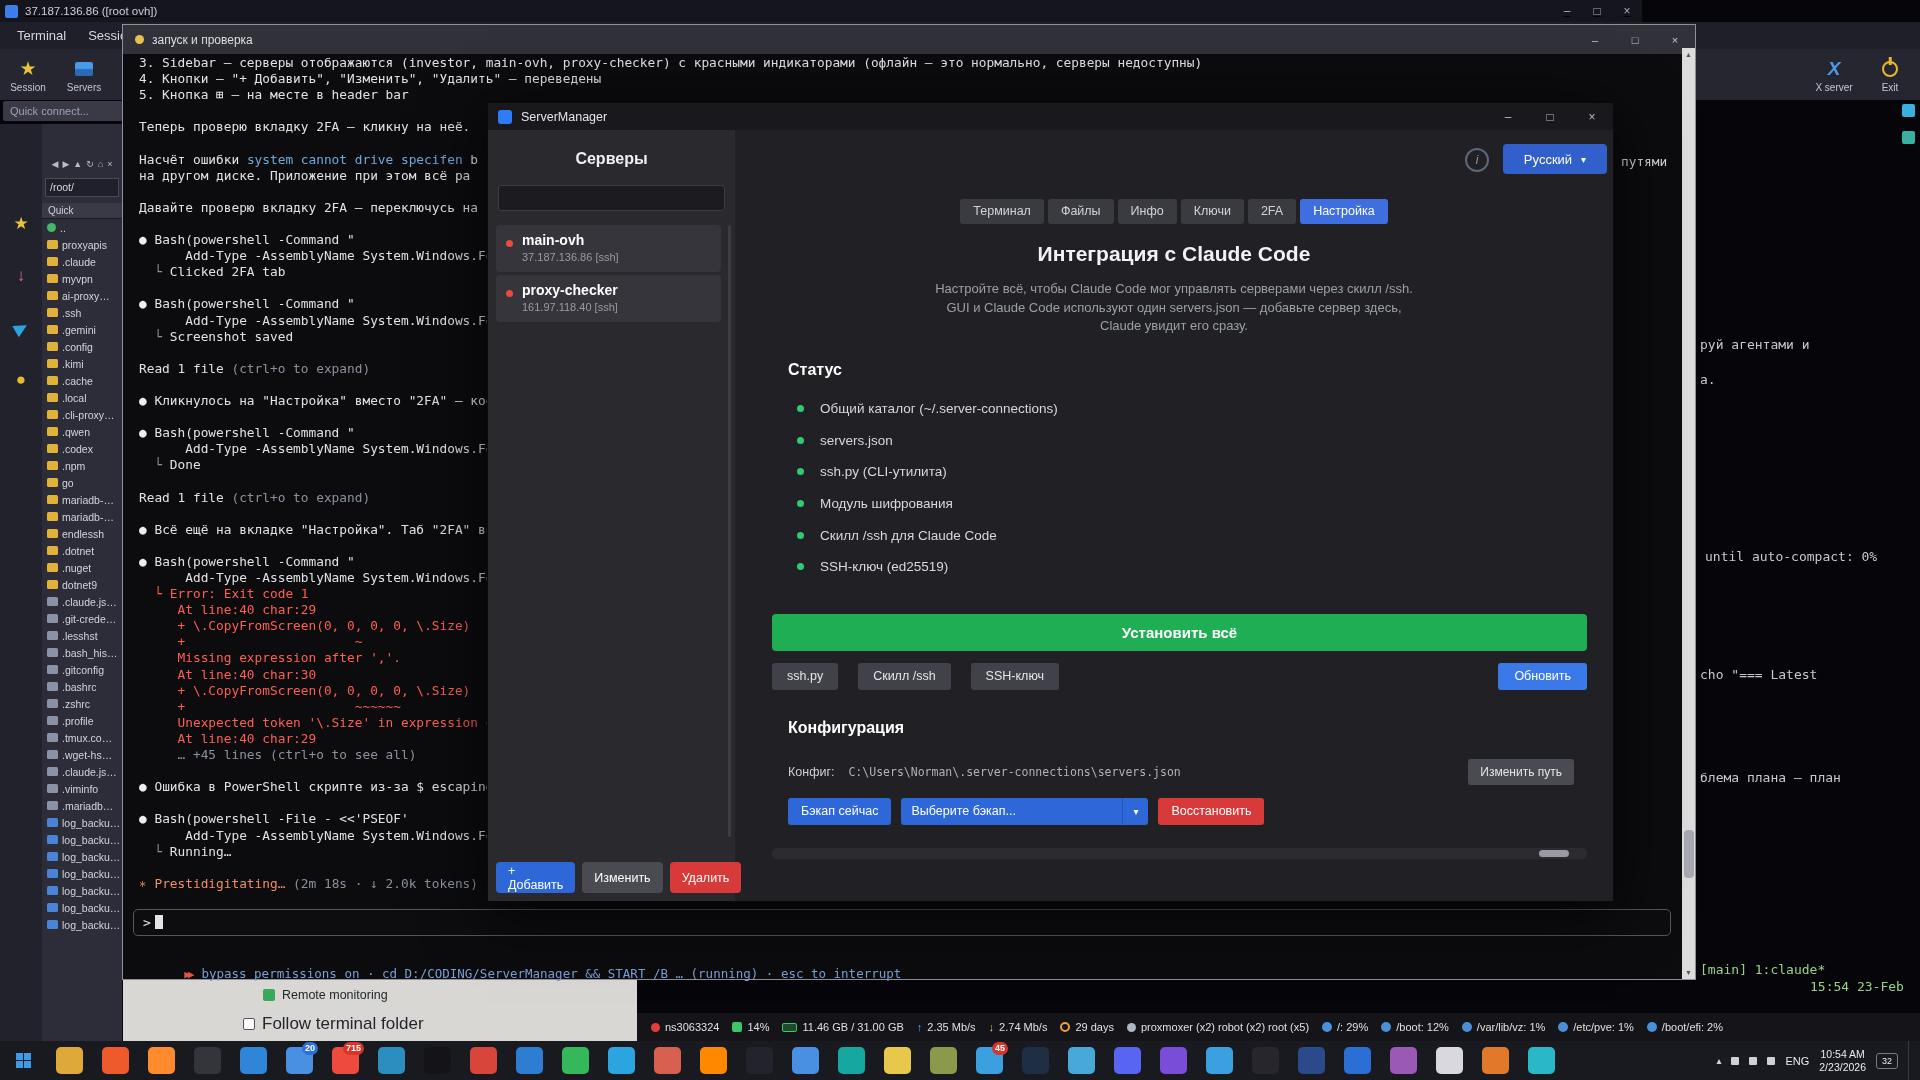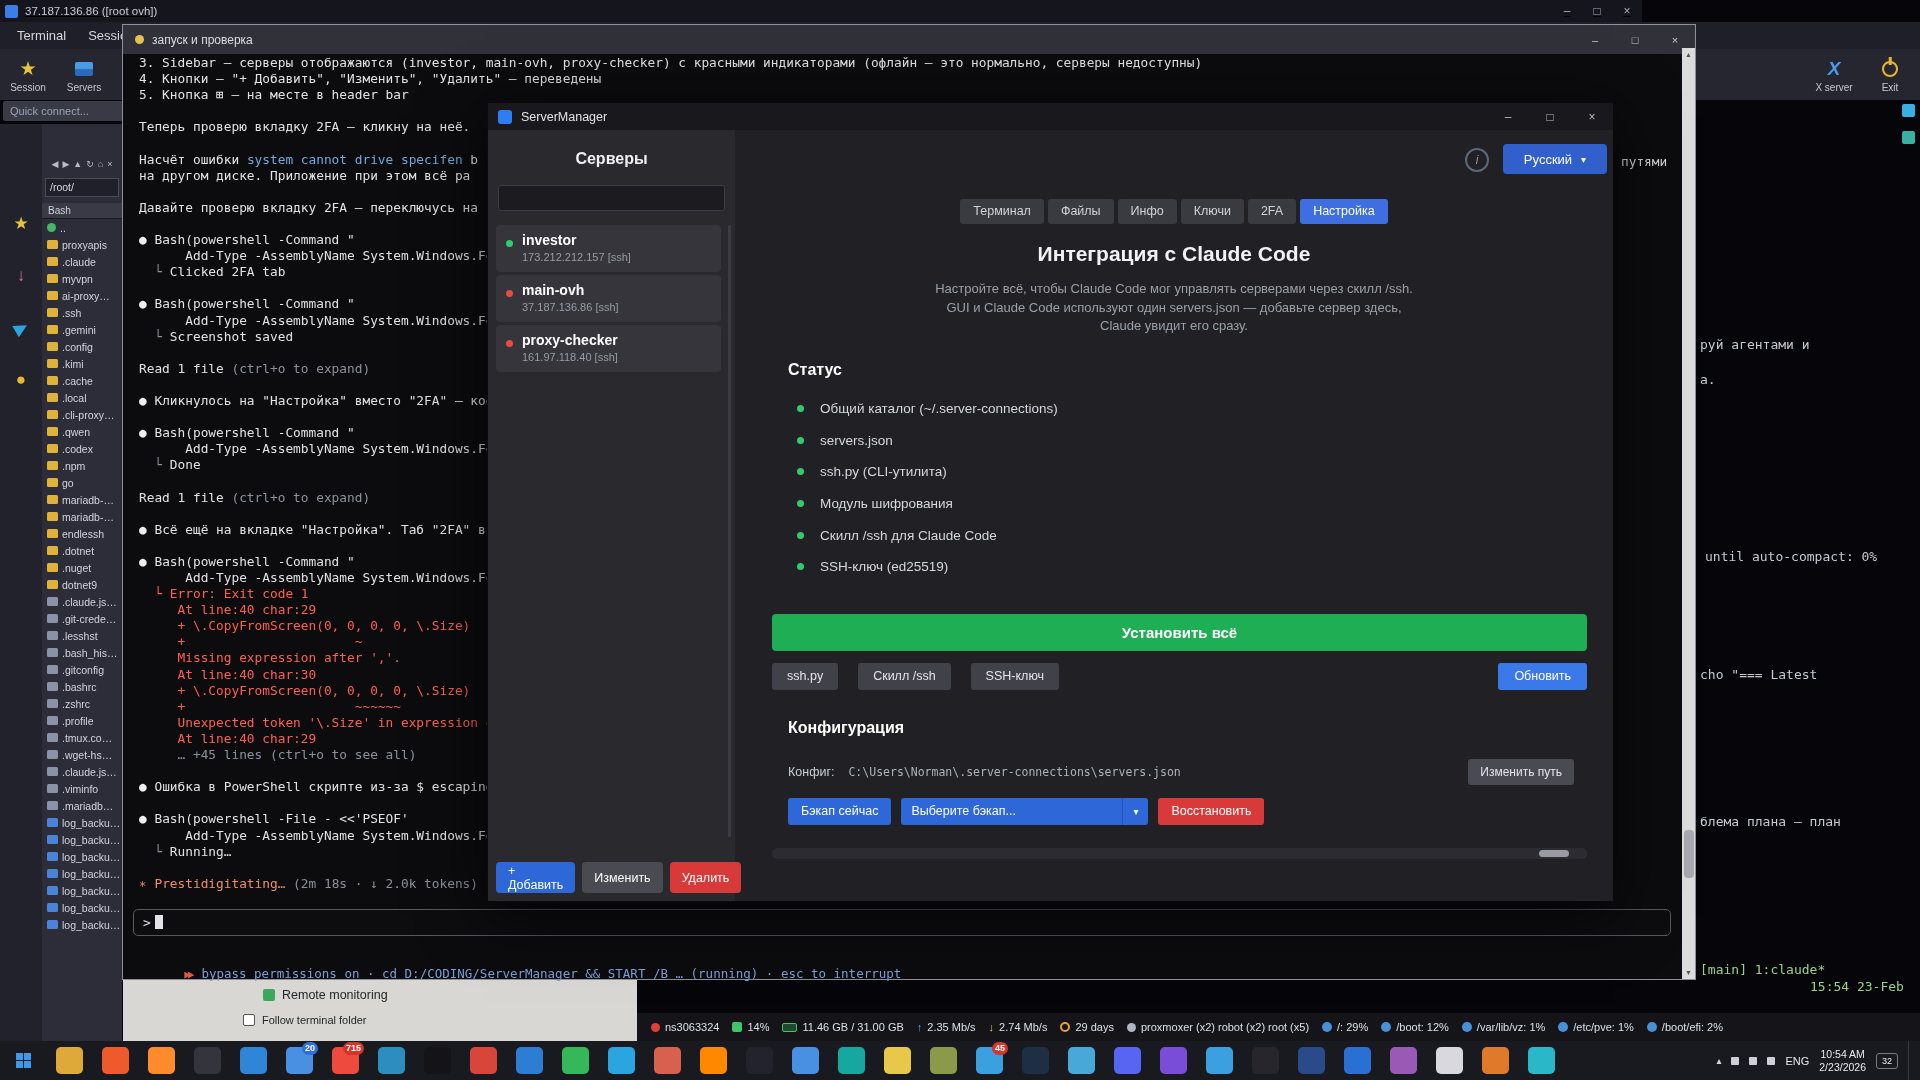--- a/index.html
+++ b/index.html
@@ -37,21 +37,21 @@
   #file-tree{position:absolute;top:95px;left:0;right:0;bottom:0;overflow:hidden;}
   .tree-row{height:17px;display:flex;align-items:center;gap:4px;padding-left:5px;font-size:10.5px;color:#d4d4de;white-space:nowrap;overflow:hidden;}
   .ti{flex:none;width:11px;height:9px;border-radius:1.5px;}
   .ti.f{background:#e0b23a;}
   .ti.d{background:#8a92a8;}
   .ti.l{background:#4a84d8;}
   .ti.u{background:#44b868;width:9px;height:9px;border-radius:50%;}
   #moba-bottom{position:absolute;left:123px;top:980px;width:514px;height:61px;background:#d8d7d3;z-index:1;}
   #rm-row{position:absolute;top:8px;left:140px;display:flex;align-items:center;gap:7px;font-size:12.5px;color:#23262b;}
   .rm-ico{width:12px;height:12px;border-radius:2px;background:#3aa85a;}
-  #ft-row{position:absolute;top:34px;left:120px;display:flex;align-items:flex-start;gap:7px;font-size:11px;color:#23262b;}
+  #ft-row{position:absolute;top:34px;left:120px;display:flex;align-items:center;gap:7px;font-size:17px;color:#23262b;}
   .cb{width:12px;height:12px;border:1.5px solid #555;border-radius:2px;background:#fff;}
 
   
   #bg-layer{position:absolute;left:0;top:0;width:1920px;height:1080px;z-index:0;}
   .bgt{position:absolute;font-family:"DejaVu Sans Mono",monospace;font-size:13px;color:#c6cad0;white-space:nowrap;}
 
   
   #terminal-window{position:absolute;left:122px;top:24px;width:1574px;height:956px;background:#0c0c0f;border:1px solid #8f8f98;z-index:2;}
   #t-titlebar{position:absolute;left:0;top:0;right:0;height:29px;background:#31313a;display:flex;align-items:center;}
   .t-dot{width:9px;height:9px;border-radius:50%;background:#e8c050;margin-left:12px;}
@@ -163,21 +163,21 @@
 </head>
 <body>
 
 <div id="screen">
 
   <div id="bg-layer">
       <span class="bgt" style="left: 1700px; top: 337px;">руй агентами и</span>
       <span class="bgt" style="left: 1700px; top: 372px;">a.</span>
       <span class="bgt" style="left: 1705px; top: 549px;">until auto-compact: 0%</span>
       <span class="bgt" style="left: 1700px; top: 667px;">cho "=== Latest</span>
-      <span class="bgt" style="left: 1700px; top: 770px; margin-top: 44px;">блема плана — план</span>
+      <span class="bgt" style="left: 1700px; top: 770px;">блема плана — план</span>
       <span class="bgt" style="left: 1700px; top: 962px; color: rgb(154, 209, 138);">[main] 1:claude*</span>
       <span class="bgt" style="left: 1810px; top: 979px; color: rgb(154, 209, 138);">15:54 23-Feb</span>
     </div>
 
   <div id="outer-titlebar">
     <span class="ot-icon"></span>
     <span id="outer-title">37.187.136.86 ([root ovh])</span>
     <div class="wc-group">
       <span class="wc">–</span>
       <span class="wc">□</span>
@@ -228,21 +228,21 @@
   <div id="file-panel">
     <div id="file-mini-toolbar">
         <span class="mtb-i">◀</span>
         <span class="mtb-i">▶</span>
         <span class="mtb-i">▲</span>
         <span class="mtb-i">↻</span>
         <span class="mtb-i">⌂</span>
         <span class="mtb-i">×</span>
       </div>
     <div id="path-box">/root/</div>
-    <div id="name-header">Bash</div>
+    <div id="name-header">Quick</div>
     <div id="file-tree">
         <div class="tree-row">
           <span class="ti u"></span>
           <span class="tree-label">..</span>
         </div>
         <div class="tree-row">
           <span class="ti f"></span>
           <span class="tree-label">proxyapis</span>
         </div>
         <div class="tree-row">
@@ -454,25 +454,20 @@
       <div class="wc-group">
         <span class="smc">–</span>
         <span class="smc">□</span>
         <span class="smc">×</span>
       </div>
     </div>
     <div id="sm-sidebar">
       <div id="sm-sb-title">Серверы</div>
       <div id="sm-search"></div>
       <div id="server-list">
-          <div class="sm-item">
-            <span class="dot on"></span>
-            <div class="sname">investor</div>
-            <div class="saddr">173.212.212.157 [ssh]</div>
-          </div>
           <div class="sm-item">
             <span class="dot off"></span>
             <div class="sname">main-ovh</div>
             <div class="saddr">37.187.136.86 [ssh]</div>
           </div>
           <div class="sm-item">
             <span class="dot off"></span>
             <div class="sname">proxy-checker</div>
             <div class="saddr">161.97.118.40 [ssh]</div>
           </div>

